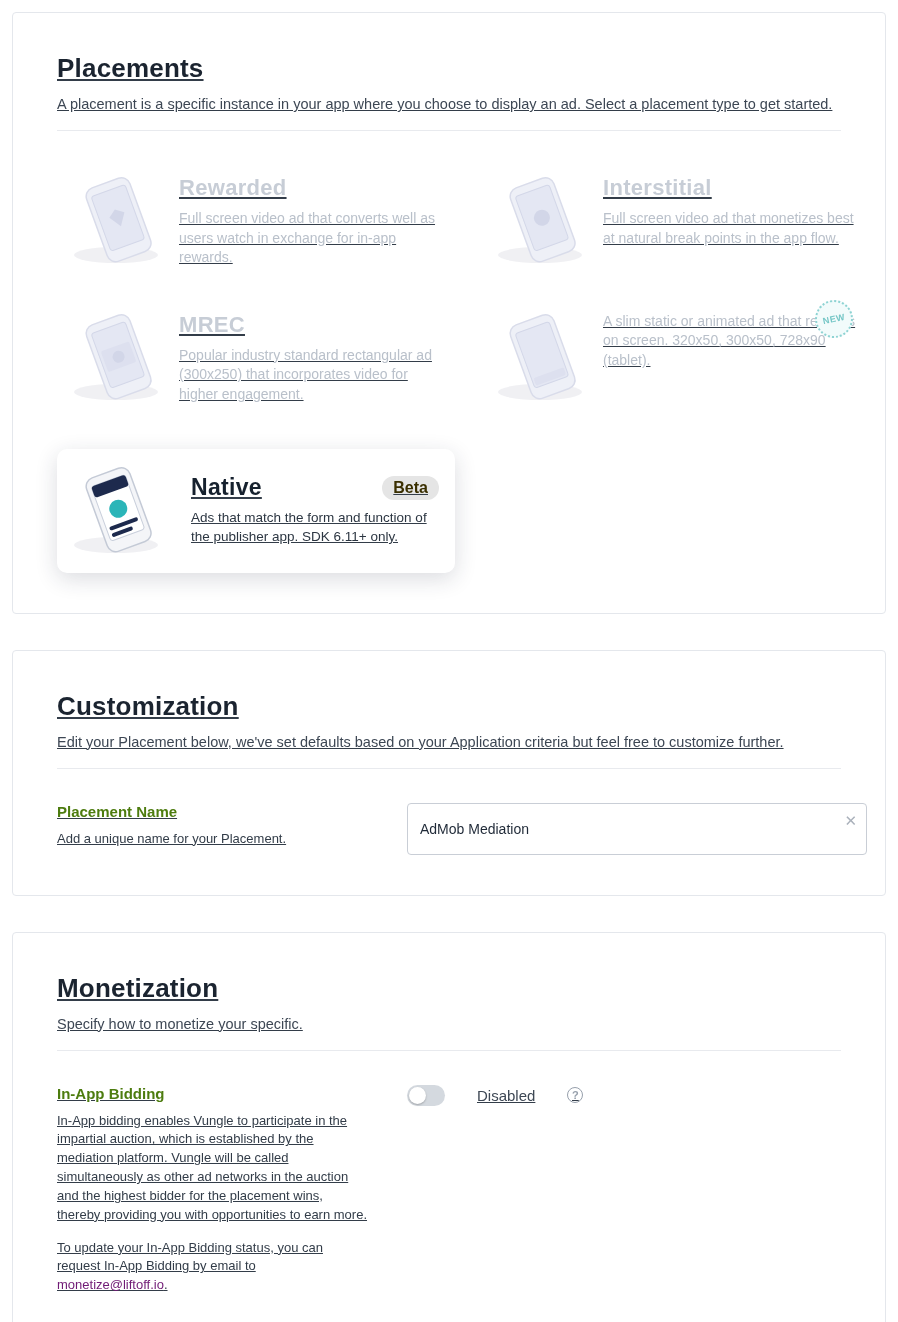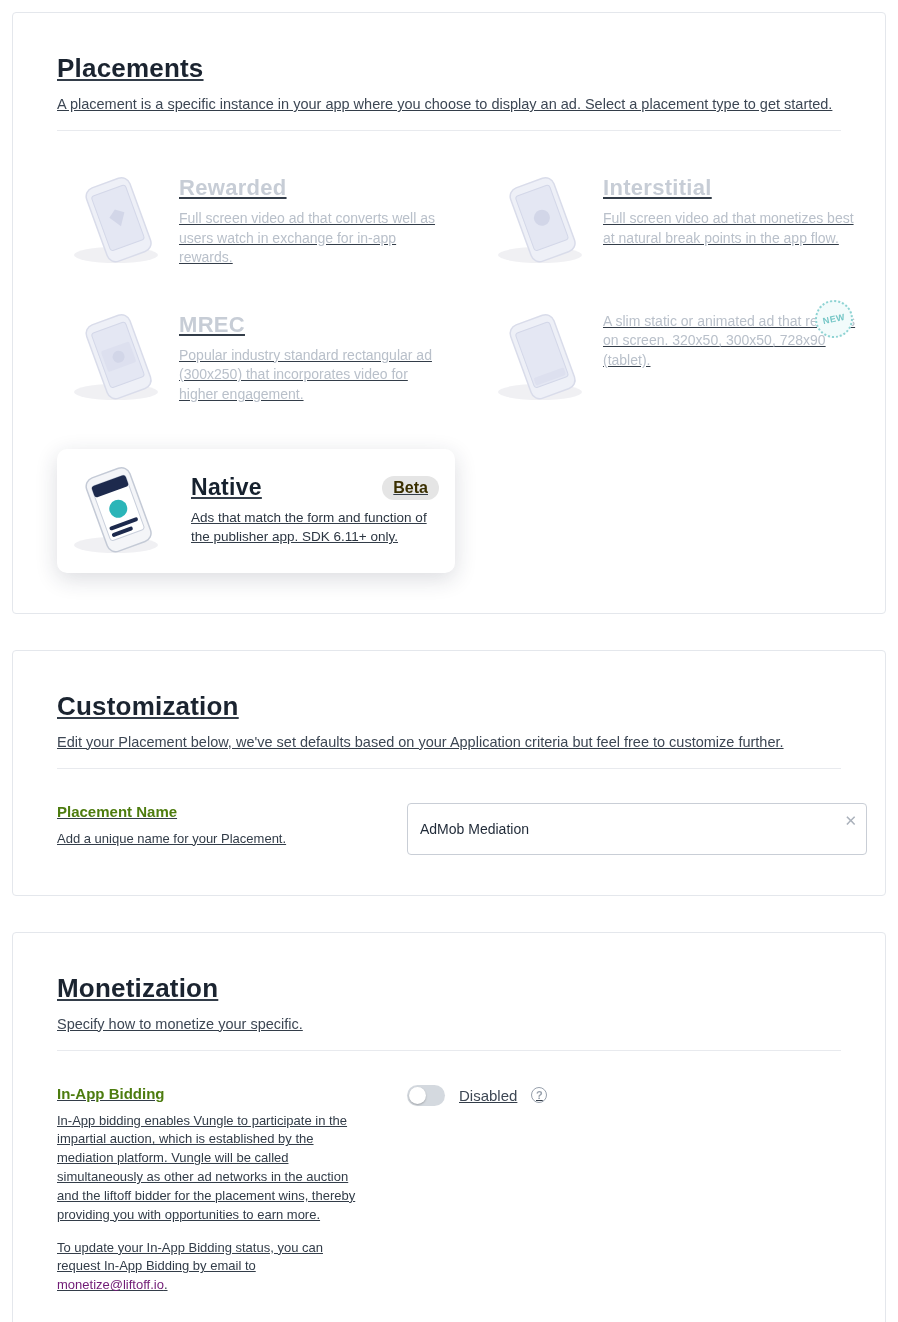--- a/index.html
+++ b/index.html
@@ -170,21 +170,21 @@
     position: absolute;
     right: 10px;
     top: 10px;
     font-size: 15px;
     color: #aab1bb;
     cursor: pointer;
     line-height: 1;
   }
 
   
-  .toggle-row { display: flex; align-items: center; gap: 14px; }
+  .toggle-row { display: flex; align-items: center; gap: 32px; }
   .toggle {
     width: 38px; height: 21px;
     background: #d4d9df;
     border-radius: 11px;
     position: relative;
     cursor: pointer;
     flex: 0 0 38px;
   }
   .toggle .knob {
     position: absolute;
@@ -333,21 +333,21 @@
 </section>
 
 <section class="card">
   <h1>Monetization</h1>
   <div class="subtitle">Specify how to monetize your specific.</div>
   <hr class="divider">
 
   <div class="form-row">
     <div class="left" style="width:330px;flex:0 0 330px;padding-right:20px;">
       <h3>In-App Bidding</h3>
-      <p class="hint">In-App bidding enables Vungle to participate in the impartial auction, which is established by the mediation platform. Vungle will be called simultaneously as other ad networks in the auction and the liftoff bidder for the placement wins, thereby providing you with opportunities to earn more.</p>
+      <p class="hint">In-App bidding enables Vungle to participate in the impartial auction, which is established by the mediation platform. Vungle will be called simultaneously as other ad networks in the auction and the highest bidder for the placement wins, thereby providing you with opportunities to earn more.</p>
       <p class="hint">
         <span>To update your In-App Bidding status, you can request In-App Bidding by email to</span>
         <br>
         <a href="#" class="email-link">monetize@liftoff.io</a><span>.</span>
       </p>
     </div>
     <div class="right" style="padding-left:20px;">
       <div class="toggle-row">
         <div class="toggle">
           <div class="knob"></div>

